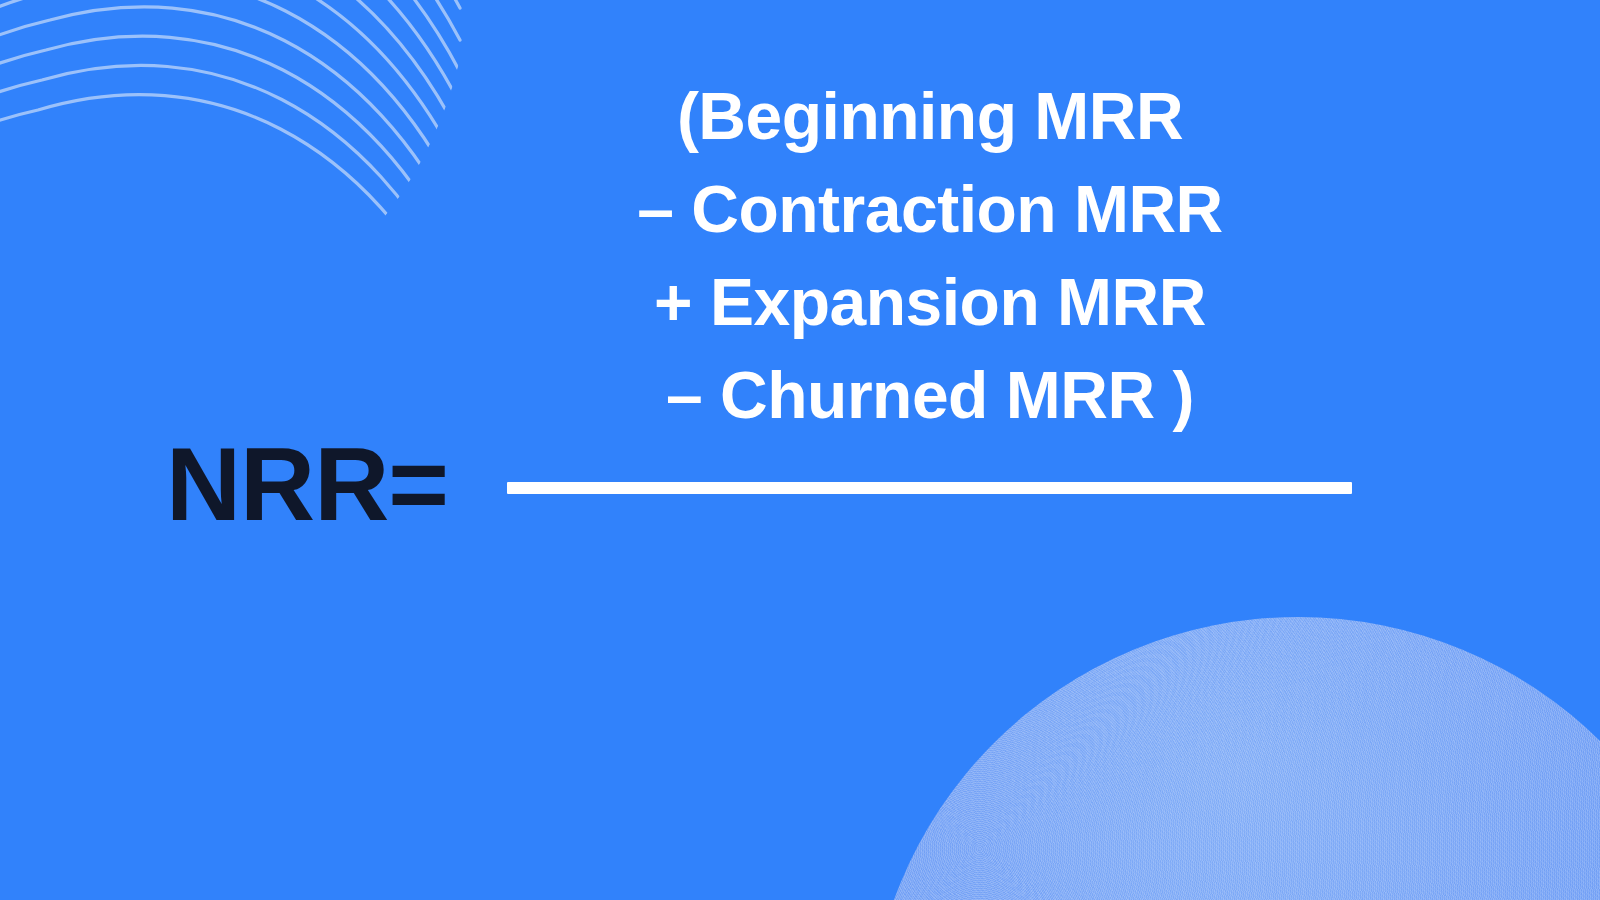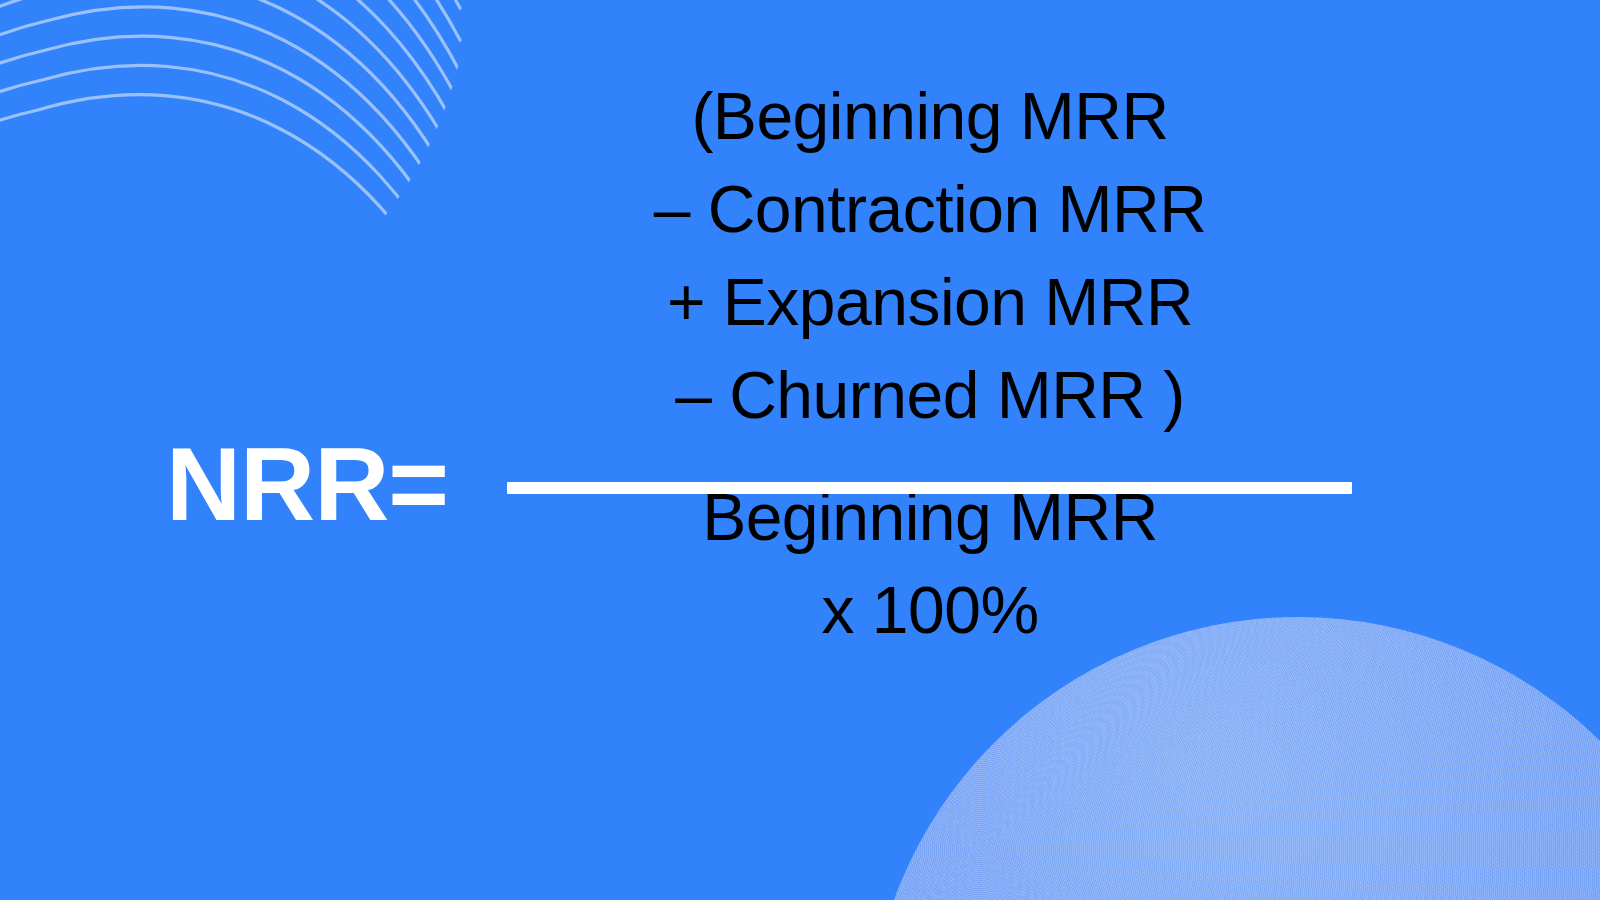--- a/index.html
+++ b/index.html
@@ -61,37 +61,37 @@
     position: absolute;
     inset: 0;
   }
 
   #nrr-label {
     position: absolute;
     left: 166px;
     top: 432px;
     font-size: 104px;
     font-weight: 700;
-    color: #ffffff;
+    color: #0f172a;
     letter-spacing: -1px;
     line-height: 1;
     white-space: nowrap;
   }
 
   #fraction {
     position: absolute;
     left: 470px;
     top: 70px;
     width: 920px;
     text-align: center;
   }
 
   .frac-line {
-    color: #000000;
-    font-weight: 400;
+    color: #ffffff;
+    font-weight: 700;
     font-size: 66px;
     line-height: 93px;
     letter-spacing: -0.5px;
     white-space: nowrap;
   }
 
   #numerator { position: relative; }
   #denominator { position: relative; }
 
   #fraction-bar {
@@ -159,24 +159,20 @@
 
     <div id="fraction">
 
       <div id="numerator">
         <div class="frac-line">(Beginning MRR</div>
         <div class="frac-line">– Contraction MRR</div>
         <div class="frac-line">+ Expansion MRR</div>
         <div class="frac-line">– Churned MRR )</div>
       </div>
 
-      <div id="denominator">
-        <div class="frac-line">Beginning MRR</div>
-        <div class="frac-line">x 100%</div>
-      </div>
 
     </div>
 
     <div id="fraction-bar"></div>
 
   </div>
 
 </div>
 
 </body></html>

